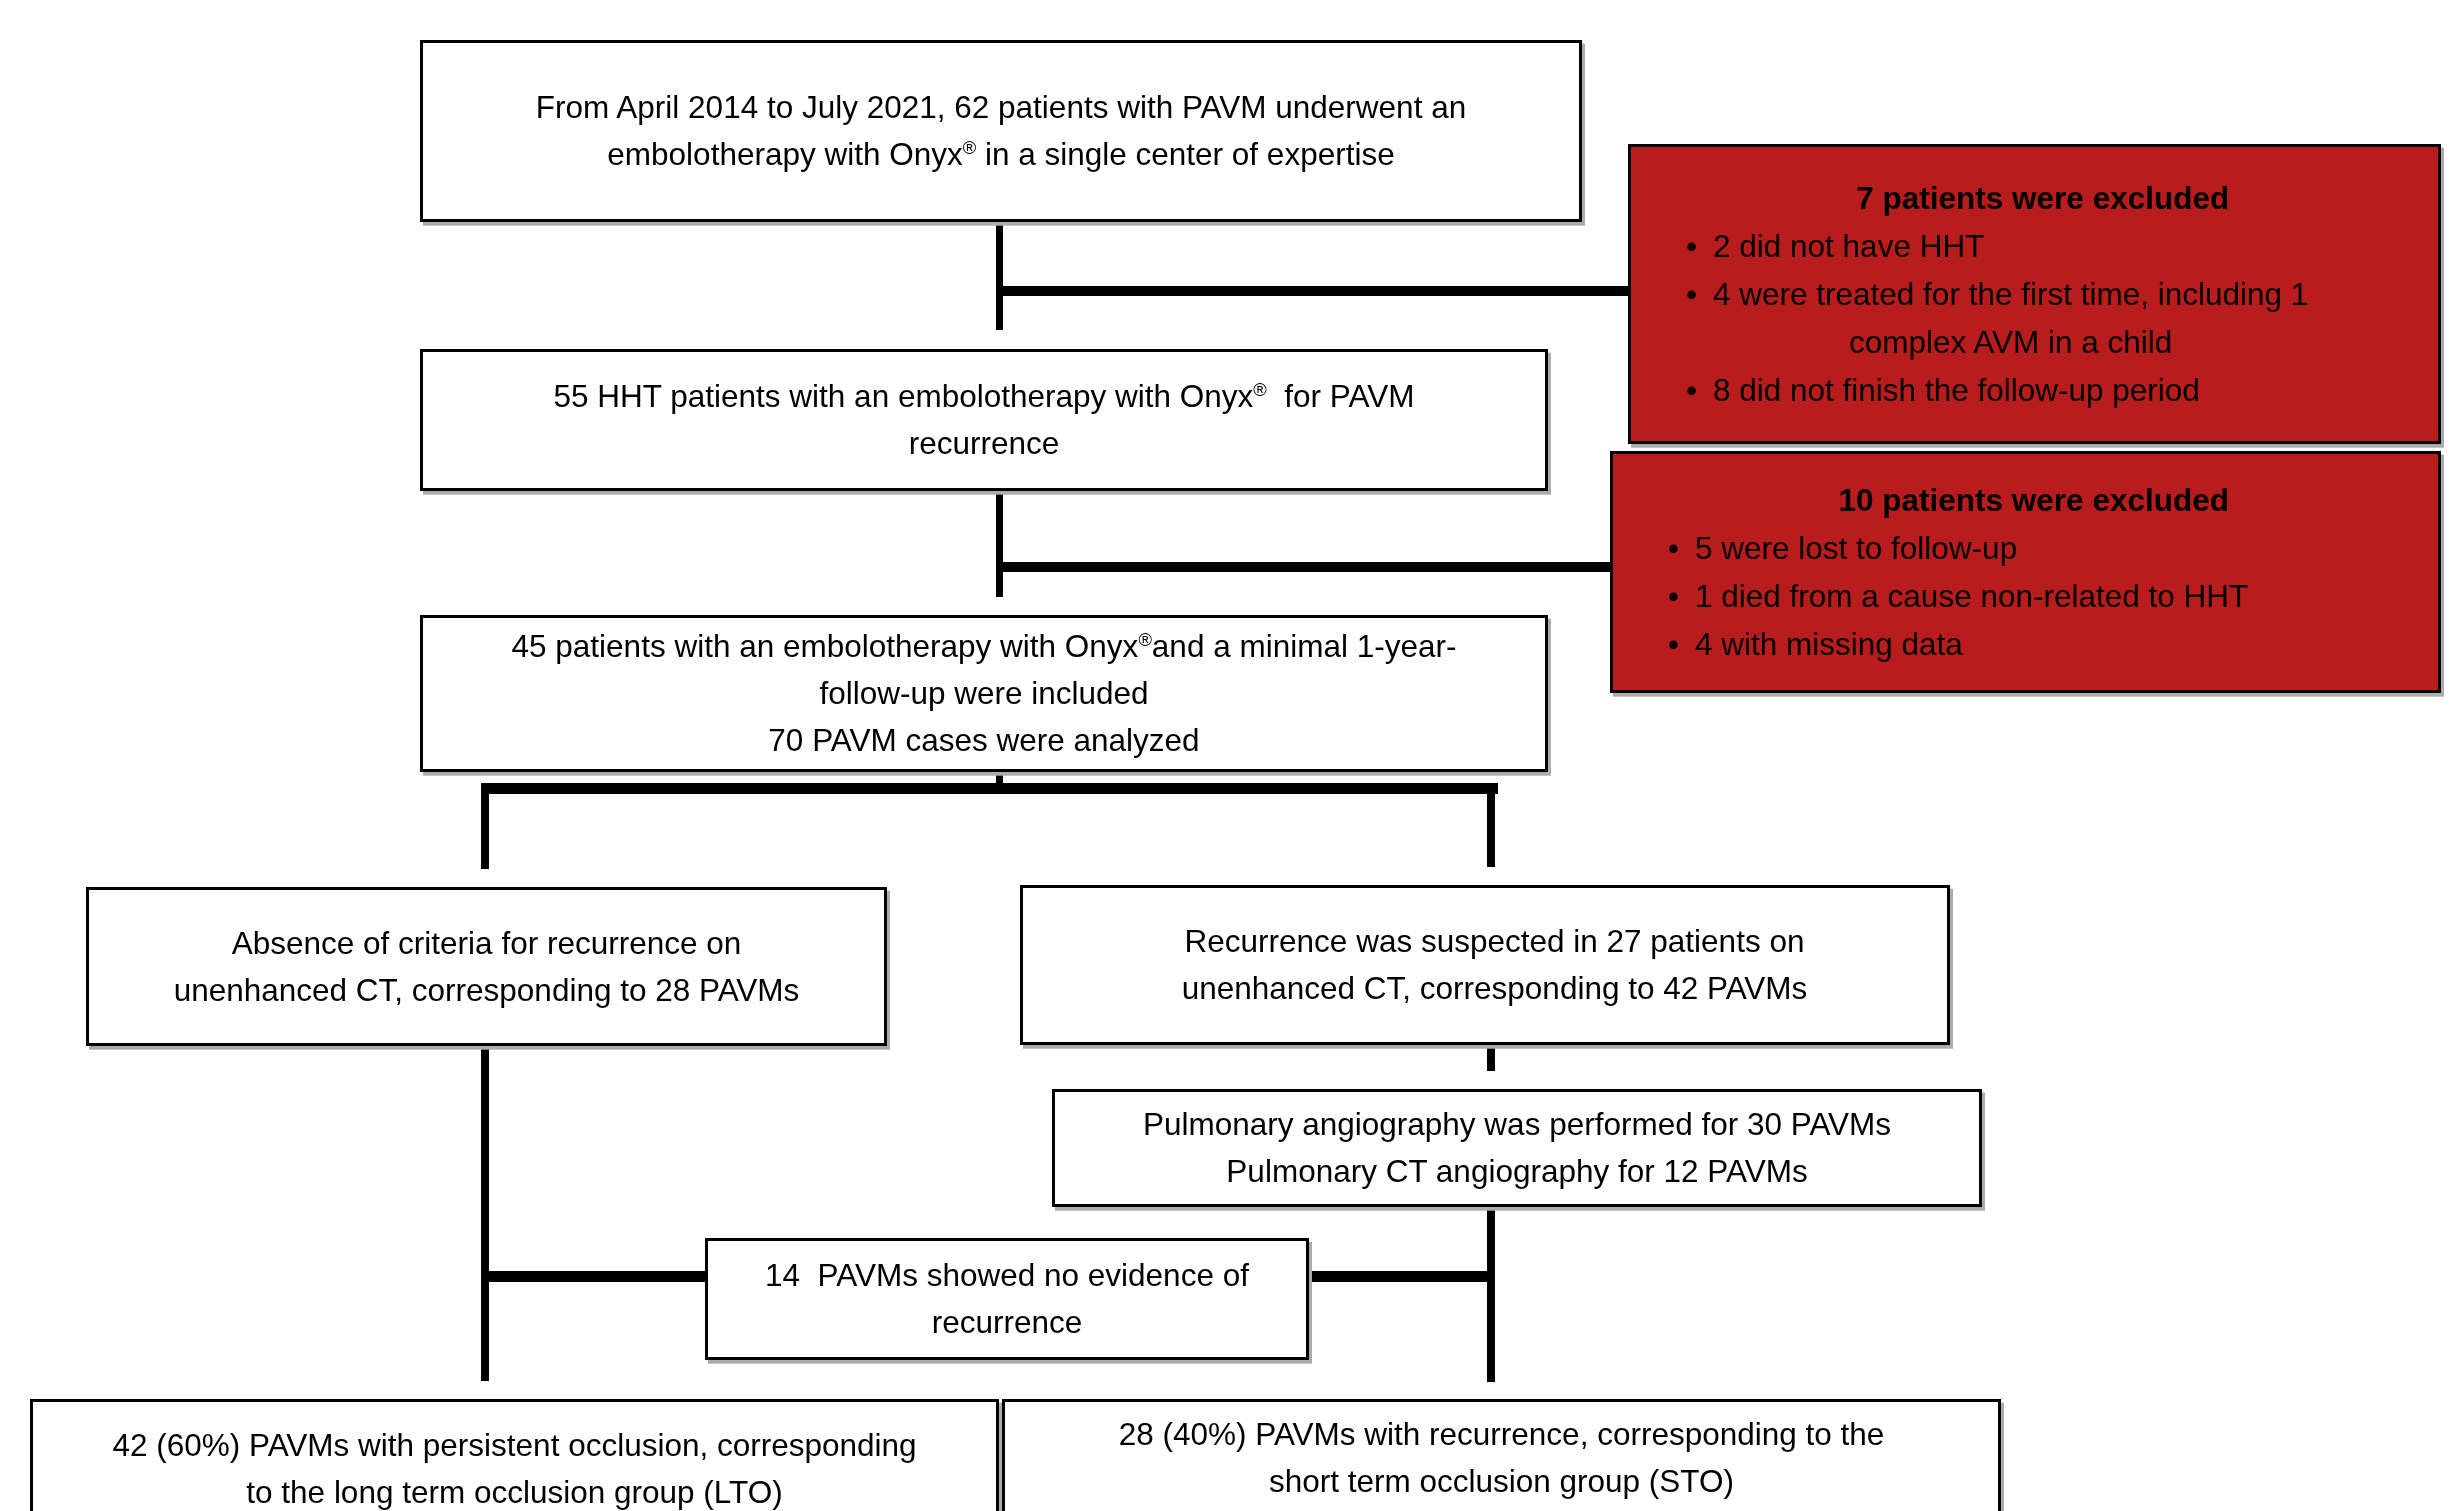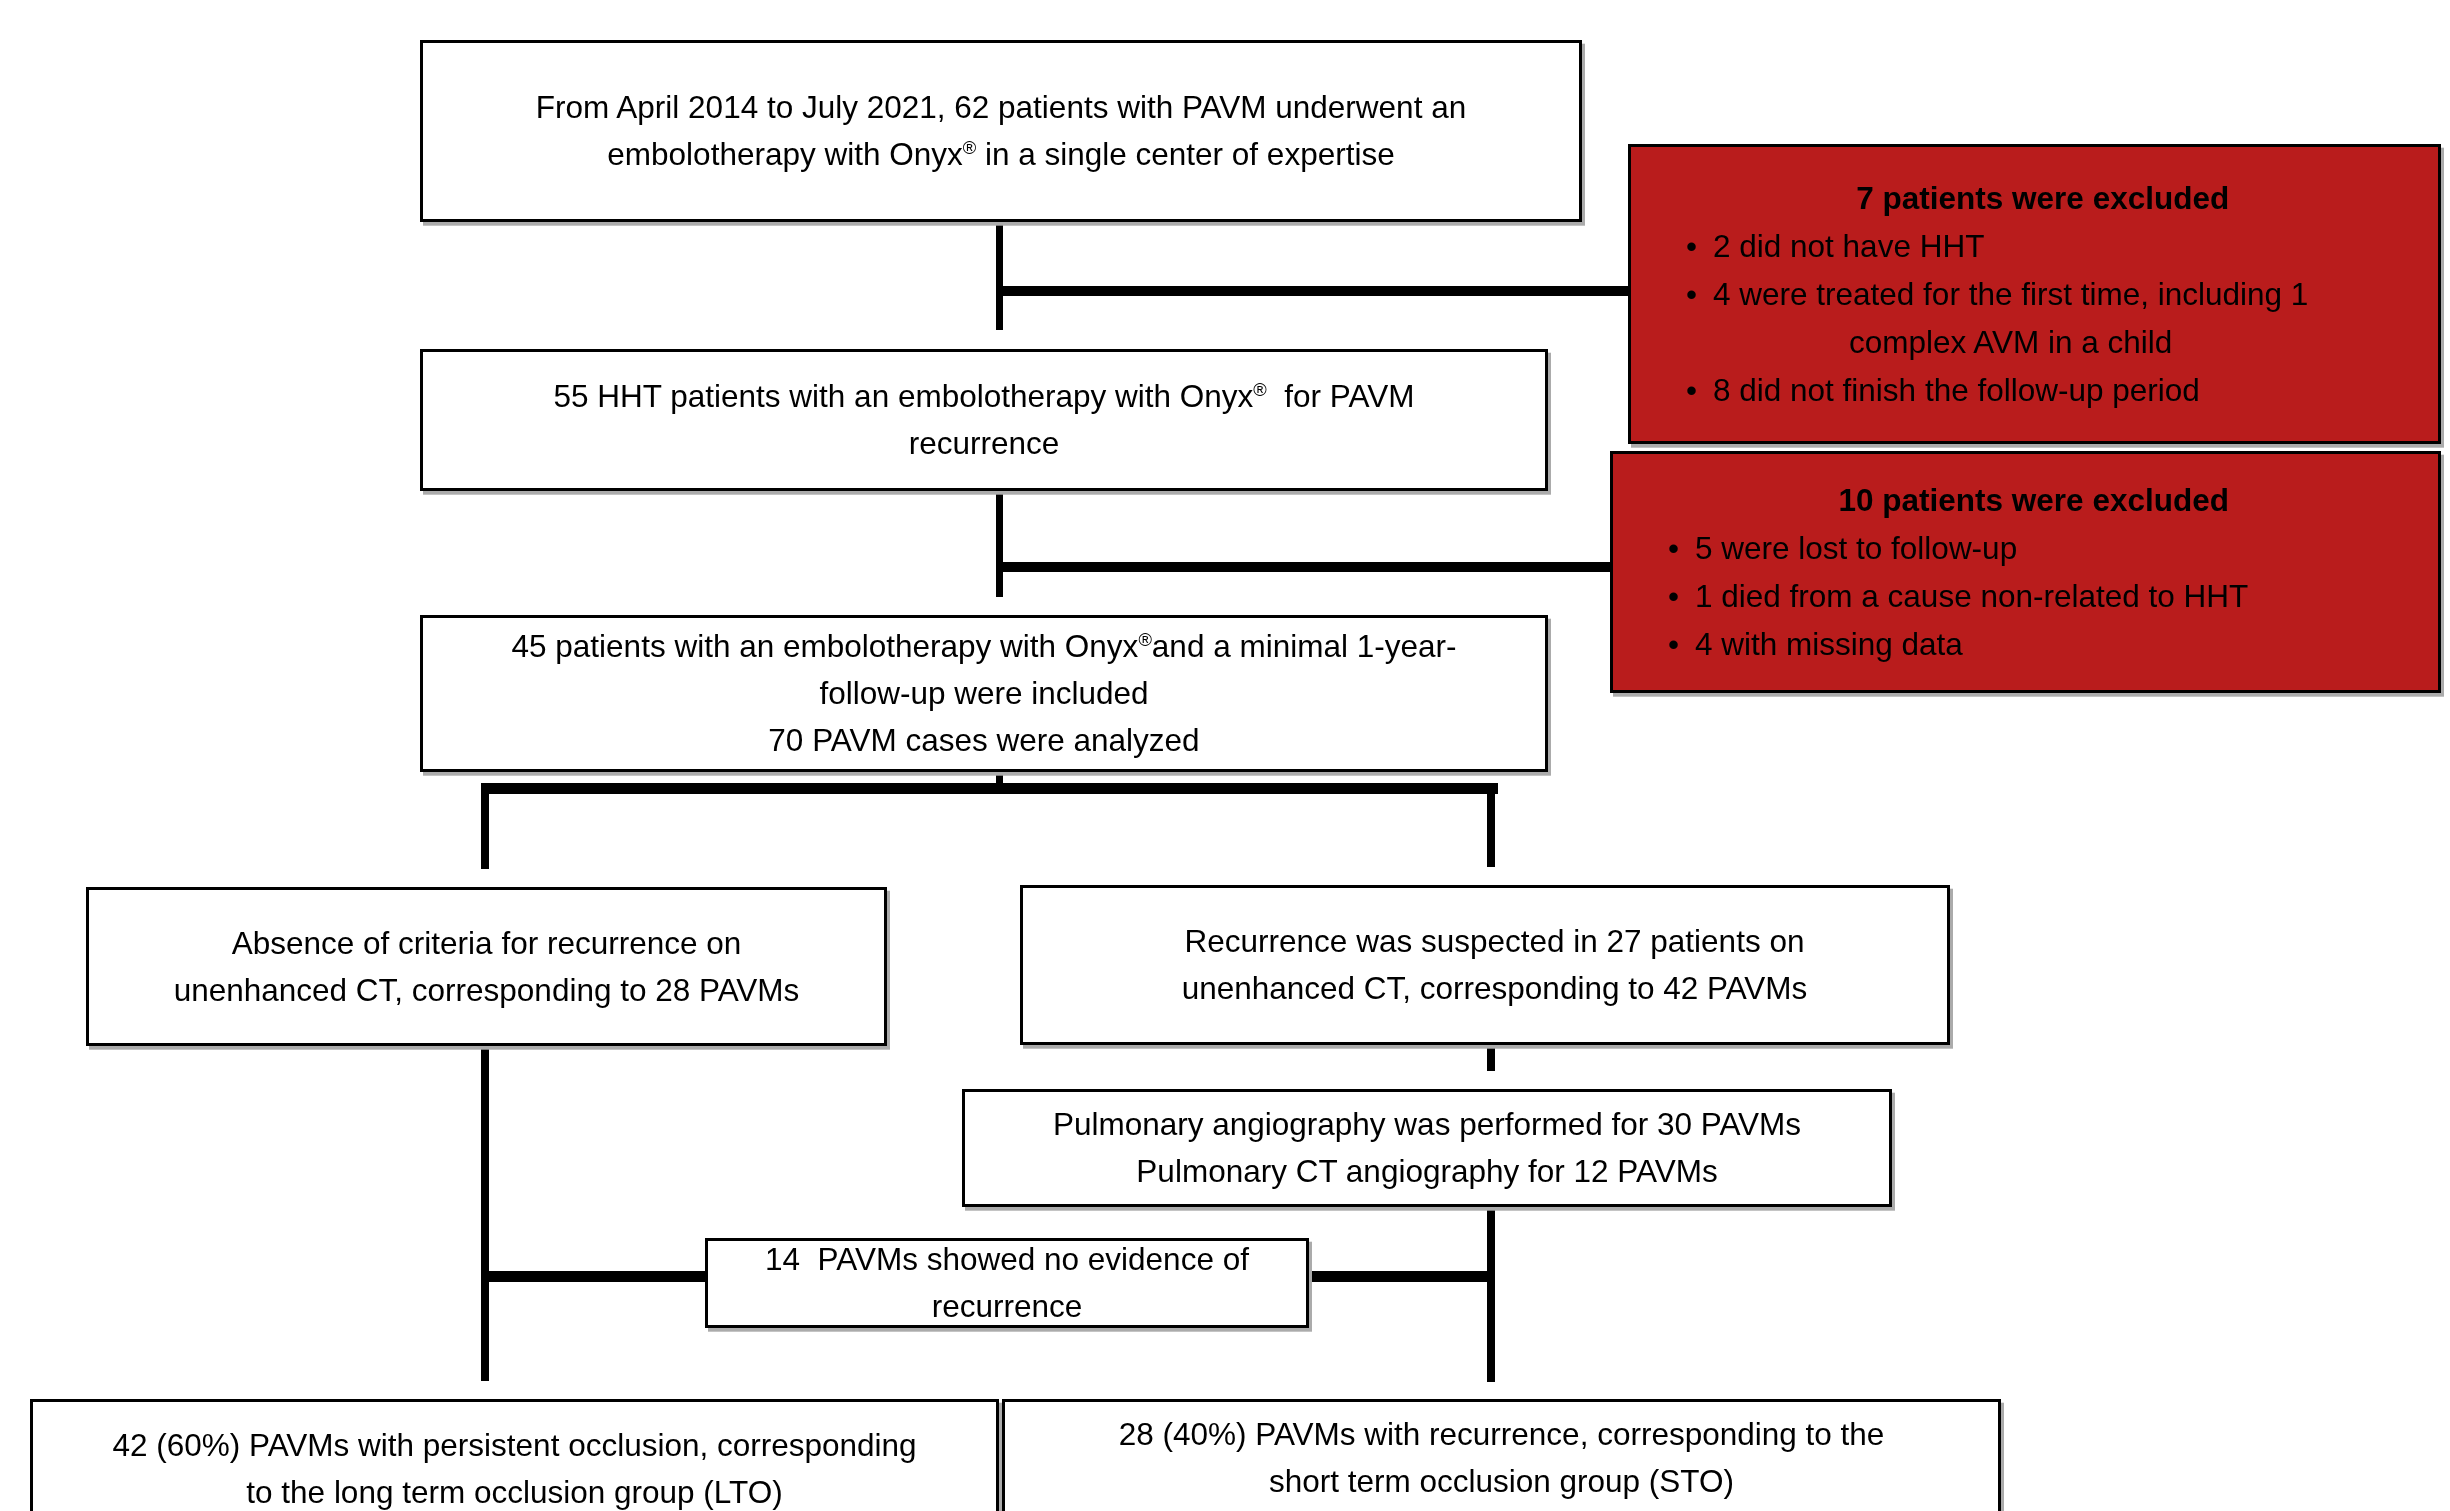--- a/index.html
+++ b/index.html
@@ -136,25 +136,25 @@
   </div>
 
   <div class="fbox" style="left:86px; top:866px; width:801px; height:159px;">
     <span>Absence of criteria for recurrence on<br>unenhanced CT, corresponding to 28 PAVMs</span>
   </div>
 
   <div class="fbox" style="left:1020px; top:864px; width:930px; height:160px;padding-left:34px;">
     <span>Recurrence was suspected in 27 patients on<br>unenhanced CT, corresponding to 42 PAVMs</span>
   </div>
 
-  <div class="fbox" style="left:962px; top:1068px; width:930px; height:118px;">
+  <div class="fbox" style="left:1052px; top:1068px; width:930px; height:118px;">
     <span>Pulmonary angiography was performed for 30 PAVMs<br>Pulmonary CT angiography for 12 PAVMs</span>
   </div>
 
-  <div class="fbox" style="left:705px; top:1217px; width:604px; height:90px;">
+  <div class="fbox" style="left:705px; top:1217px; width:604px; height:122px;">
     <span>14  PAVMs showed no evidence of<br>recurrence</span>
   </div>
 
   <div class="fbox" style="left:30px; top:1378px; width:969px; height:140px;">
     <span>42 (60%) PAVMs with persistent occlusion, corresponding<br>to the long term occlusion group (LTO)</span>
   </div>
 
   <div class="fbox" style="left:1002px; top:1378px; width:999px; height:118px;">
     <span>28 (40%) PAVMs with recurrence, corresponding to the<br>short term occlusion group (STO)</span>
   </div>

